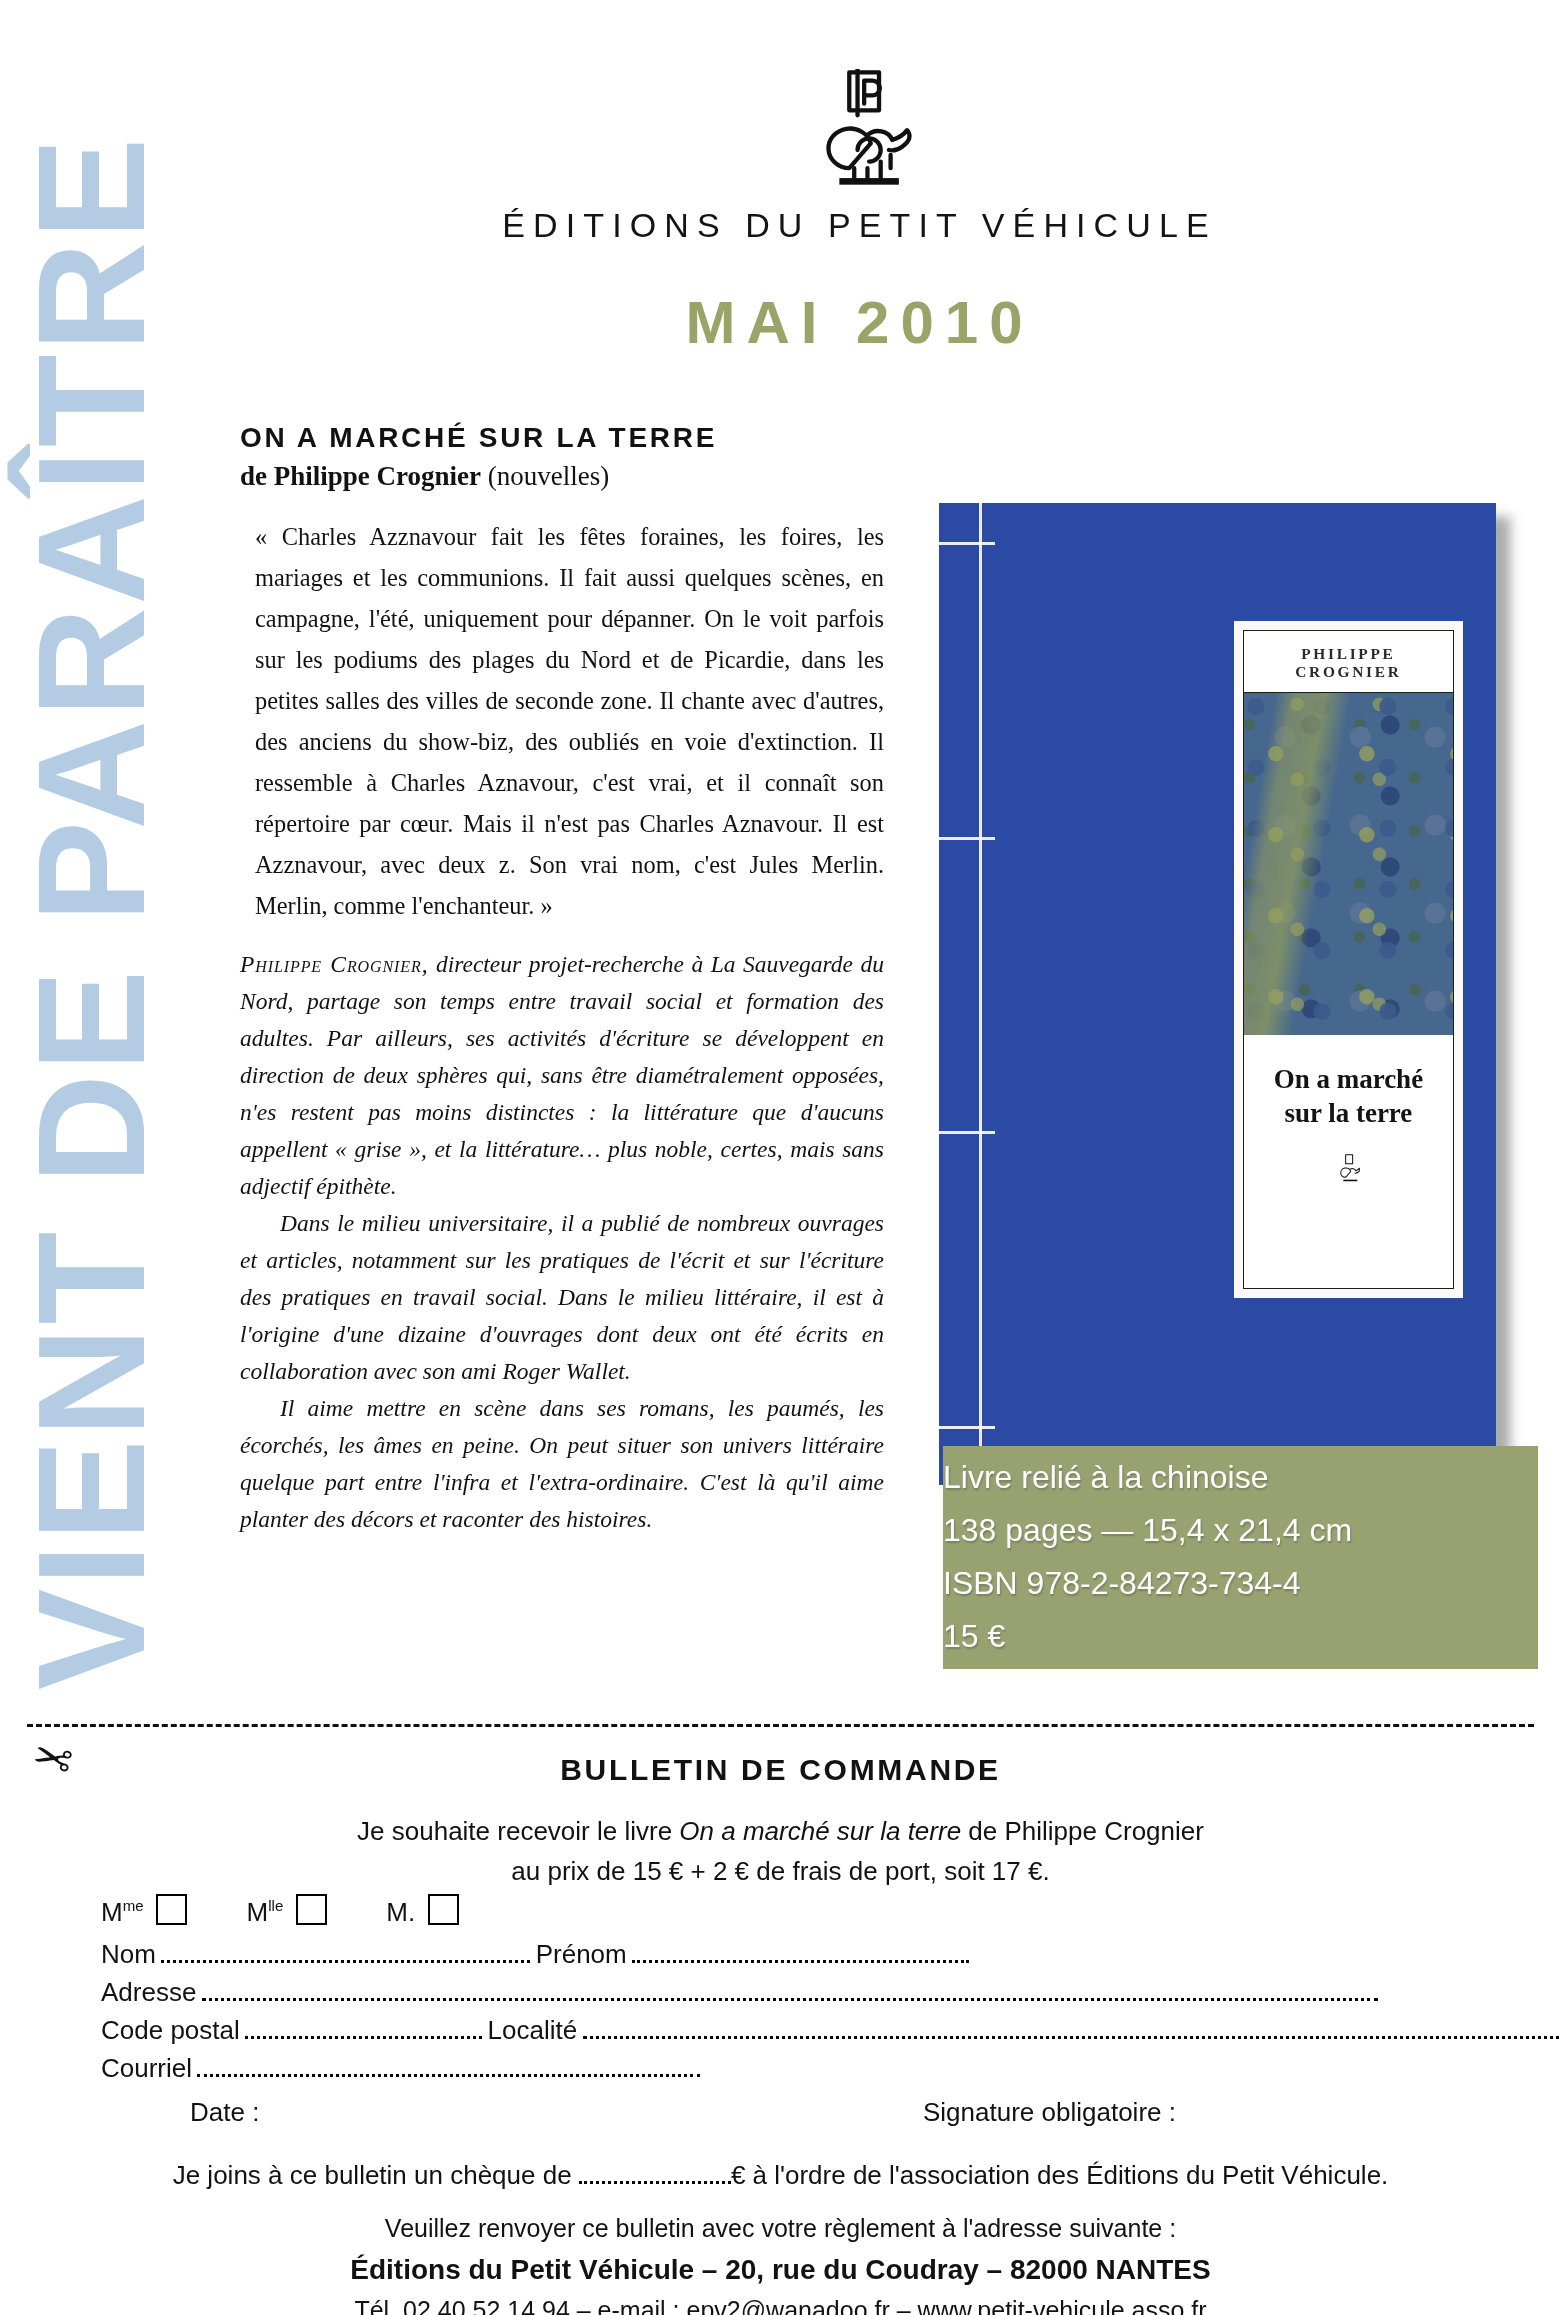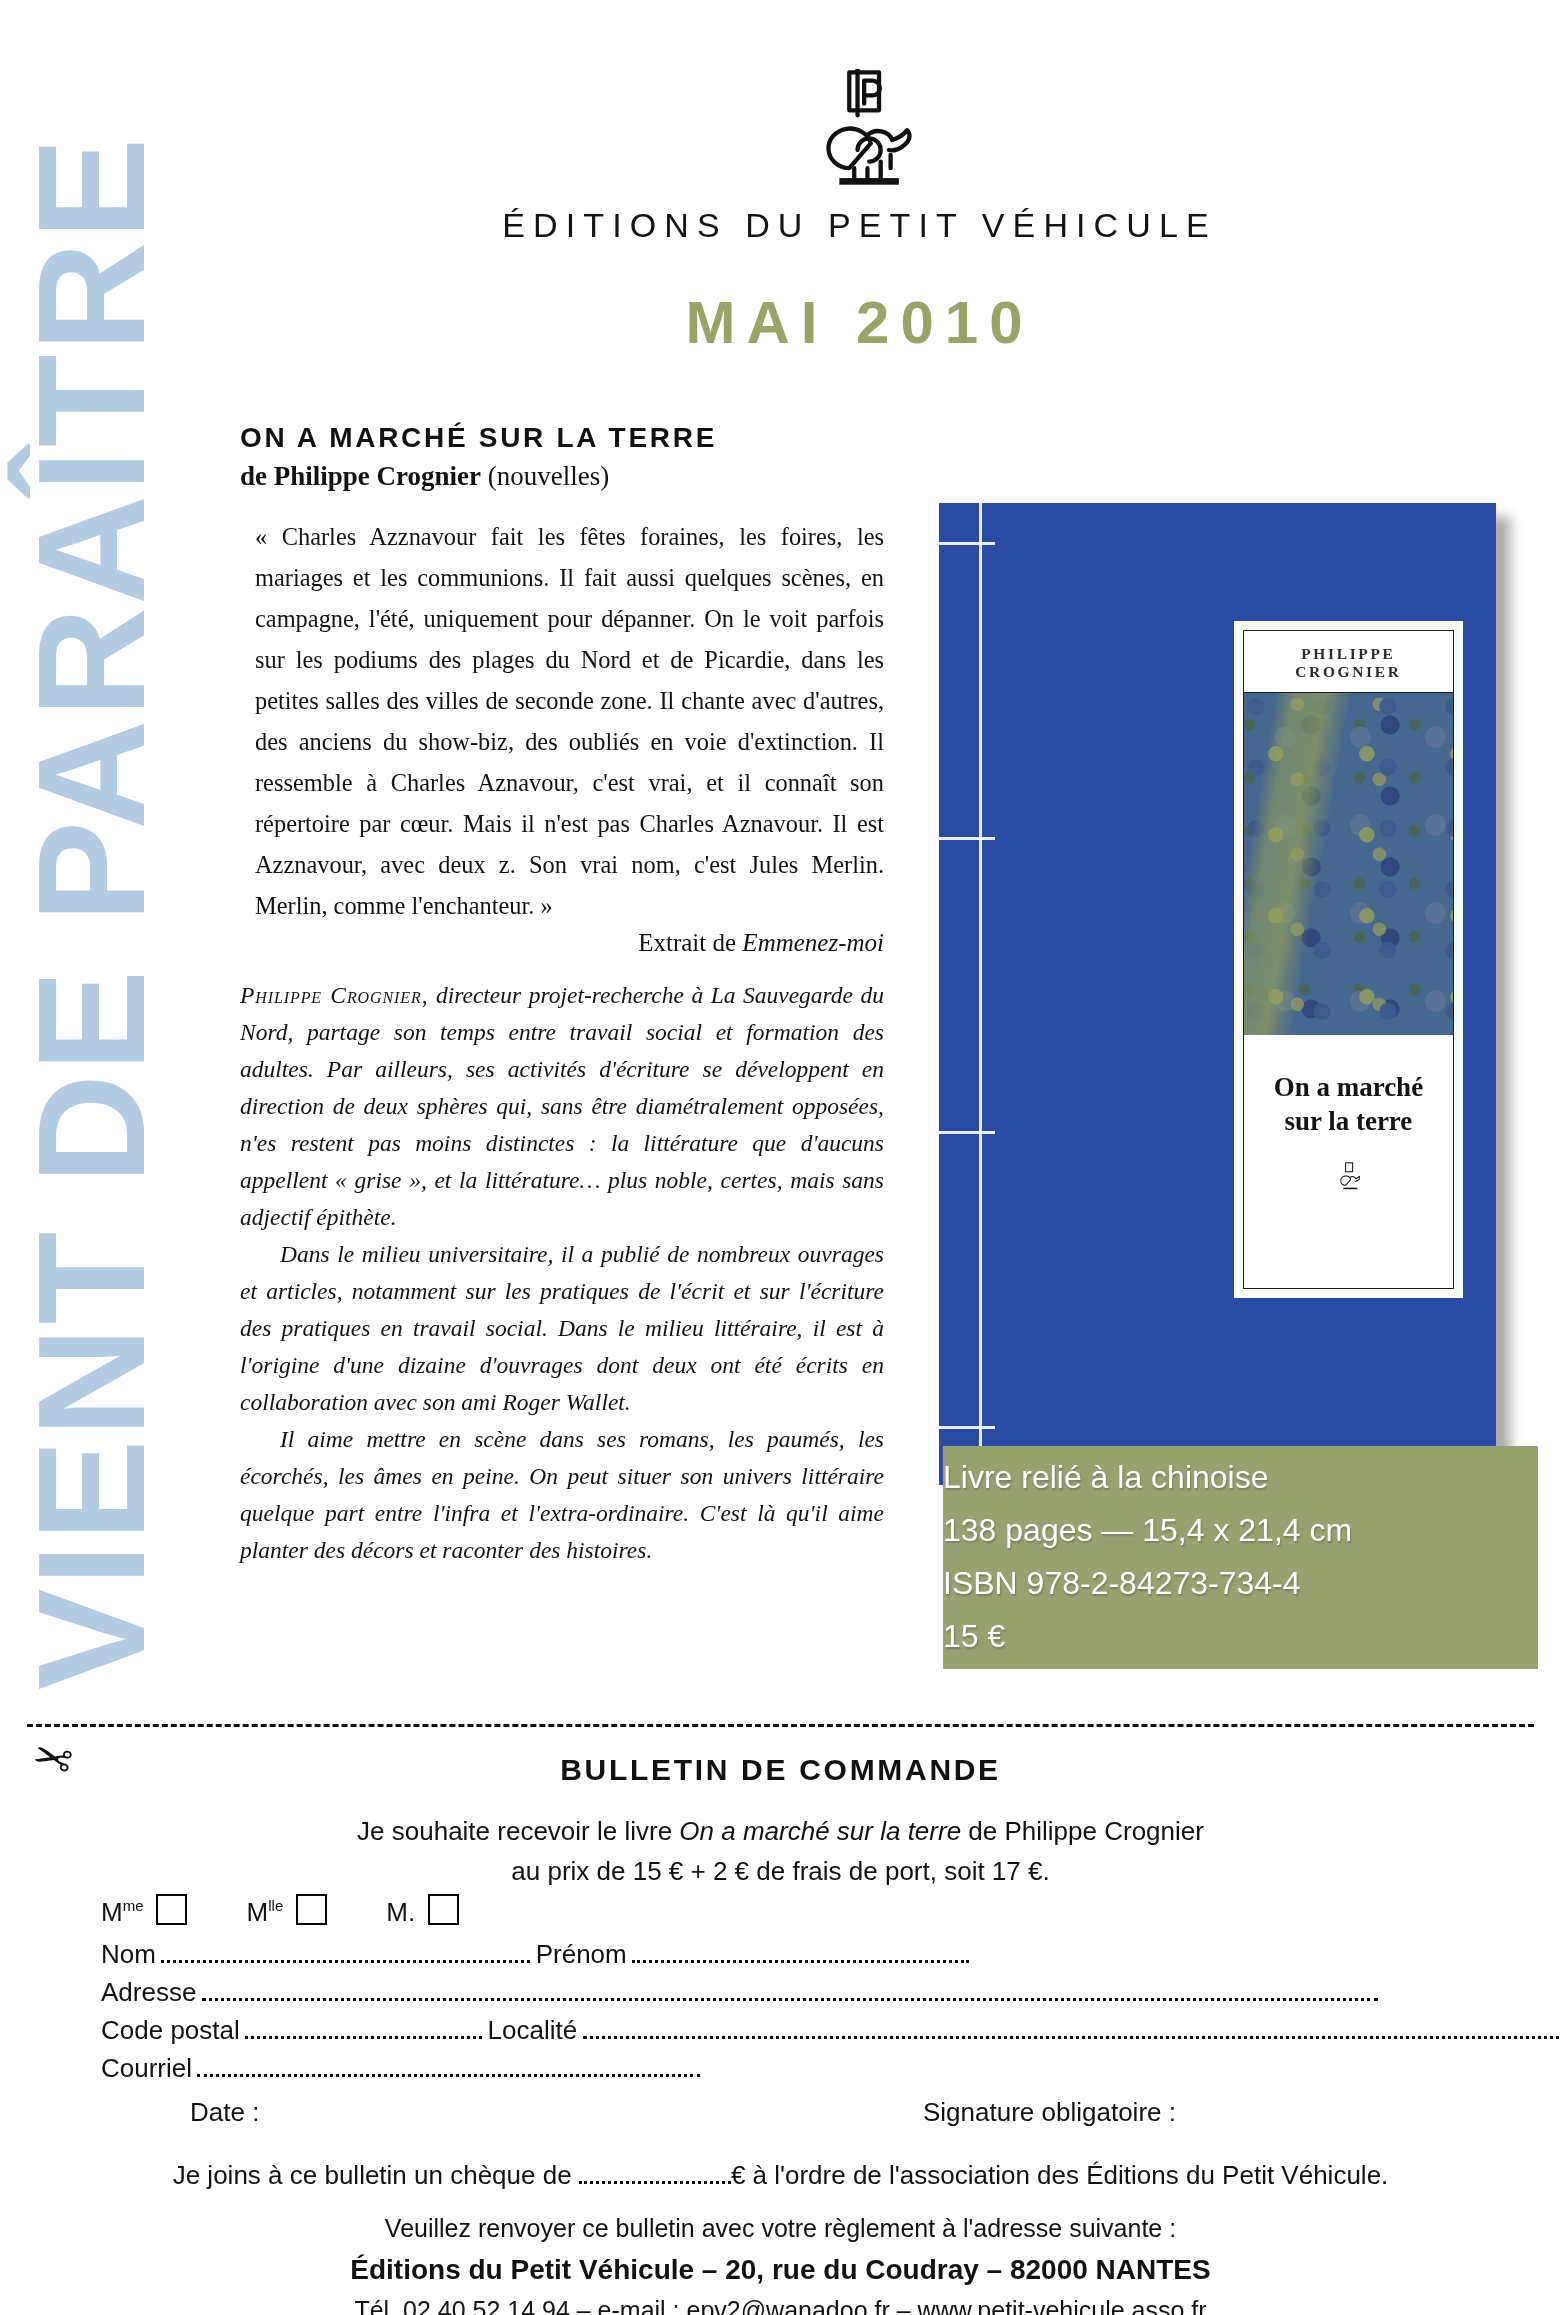--- a/index.html
+++ b/index.html
@@ -81,21 +81,21 @@
       radial-gradient(circle at 55% 50%, rgba(90,115,150,.9) 0 10px, transparent 11px),
       radial-gradient(circle at 10% 60%, rgba(70,100,60,.6) 0 5.4px, transparent 6.3px);
     background-size:100% 100%,66px 61px,82px 75px,79px 71px,91px 81px,75px 88px,55px 53px;
   }
   .label-bottom{
     flex:1;display:flex;flex-direction:column;align-items:center;
     padding-top:27px;gap:23.5px;
   }
   .label-title{
     font-family:"Liberation Serif",serif;font-weight:bold;font-size:27px;
-    line-height:34px;text-align:center;color:#141414;margin-top:8px;
+    line-height:34px;text-align:center;color:#141414;
   }
   
   #info-box{
     position:absolute;left:943px;top:1446px;width:595px;height:223px;
     background:#98a271;color:#ffffff;
     font-size:32px;line-height:53px;padding-top:5.4px;box-sizing:border-box;
     text-shadow:0.9px 1.8px 1.8px rgba(60,60,60,.35);
   }
   
   #cut-line{position:absolute;left:27px;right:27px;top:1724px;border-top:3.6px dashed #111;}
@@ -160,23 +160,20 @@
 
 <div id="publisher">ÉDITIONS DU PETIT VÉHICULE</div>
 <div id="issue">MAI 2010</div>
 
 <div id="left-col">
   <h1 class="book-title">ON A MARCHÉ SUR LA TERRE</h1>
   <div class="author-line">
     <span class="bold">de Philippe Crognier</span><span> (nouvelles)</span>
   </div>
   <div class="quote">« Charles Azznavour fait les fêtes foraines, les foires, les mariages et les communions. Il fait aussi quelques scènes, en campagne, l'été, uniquement pour dépanner. On le voit parfois sur les podiums des plages du Nord et de Picardie, dans les petites salles des villes de seconde zone. Il chante avec d'autres, des anciens du show-biz, des oubliés en voie d'extinction. Il ressemble à Charles Aznavour, c'est vrai, et il connaît son répertoire par cœur. Mais il n'est pas Charles Aznavour. Il est Azznavour, avec deux z. Son vrai nom, c'est Jules Merlin. Merlin, comme l'enchanteur. »</div>
-  <div class="quote-source">
-    <span>Extrait de </span><span class="wtitle">Emmenez-moi</span>
-  </div>
   <div class="bio">
     <p><span class="smallcaps">Philippe Crognier,</span><span> directeur projet-recherche à La Sauvegarde du Nord, partage son temps entre travail social et formation des adultes. Par ailleurs, ses activités d'écriture se développent en direction de deux sphères qui, sans être diamétralement opposées, n'es restent pas moins distinctes : la littérature que d'aucuns appellent « grise », et la littérature… plus noble, certes, mais sans adjectif épithète.</span></p>
     <p class="indent">Dans le milieu universitaire, il a publié de nombreux ouvrages et articles, notamment sur les pratiques de l'écrit et sur l'écriture des pratiques en travail social. Dans le milieu littéraire, il est à l'origine d'une dizaine d'ouvrages dont deux ont été écrits en collaboration avec son ami Roger Wallet.</p>
     <p class="indent">Il aime mettre en scène dans ses romans, les paumés, les écorchés, les âmes en peine. On peut situer son univers littéraire quelque part entre l'infra et l'extra-ordinaire. C'est là qu'il aime planter des décors et raconter des histoires.</p>
   </div>
 </div>
 
 <div id="book">
   <div class="stitch-line"></div>
   <div class="stitch-tick" style="top:4%;"></div>

